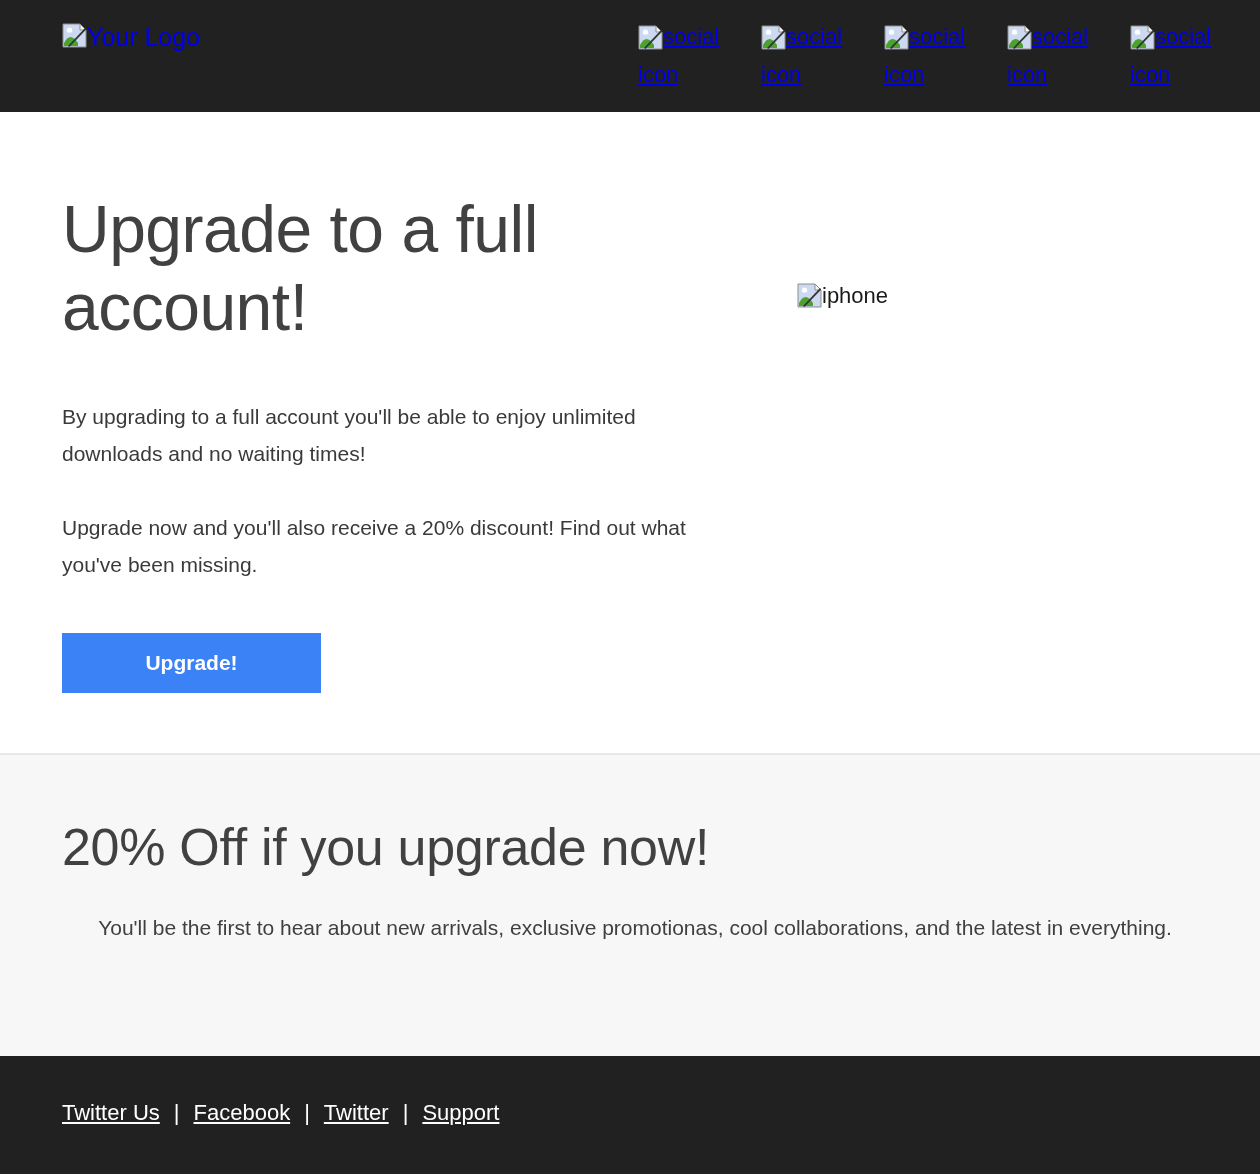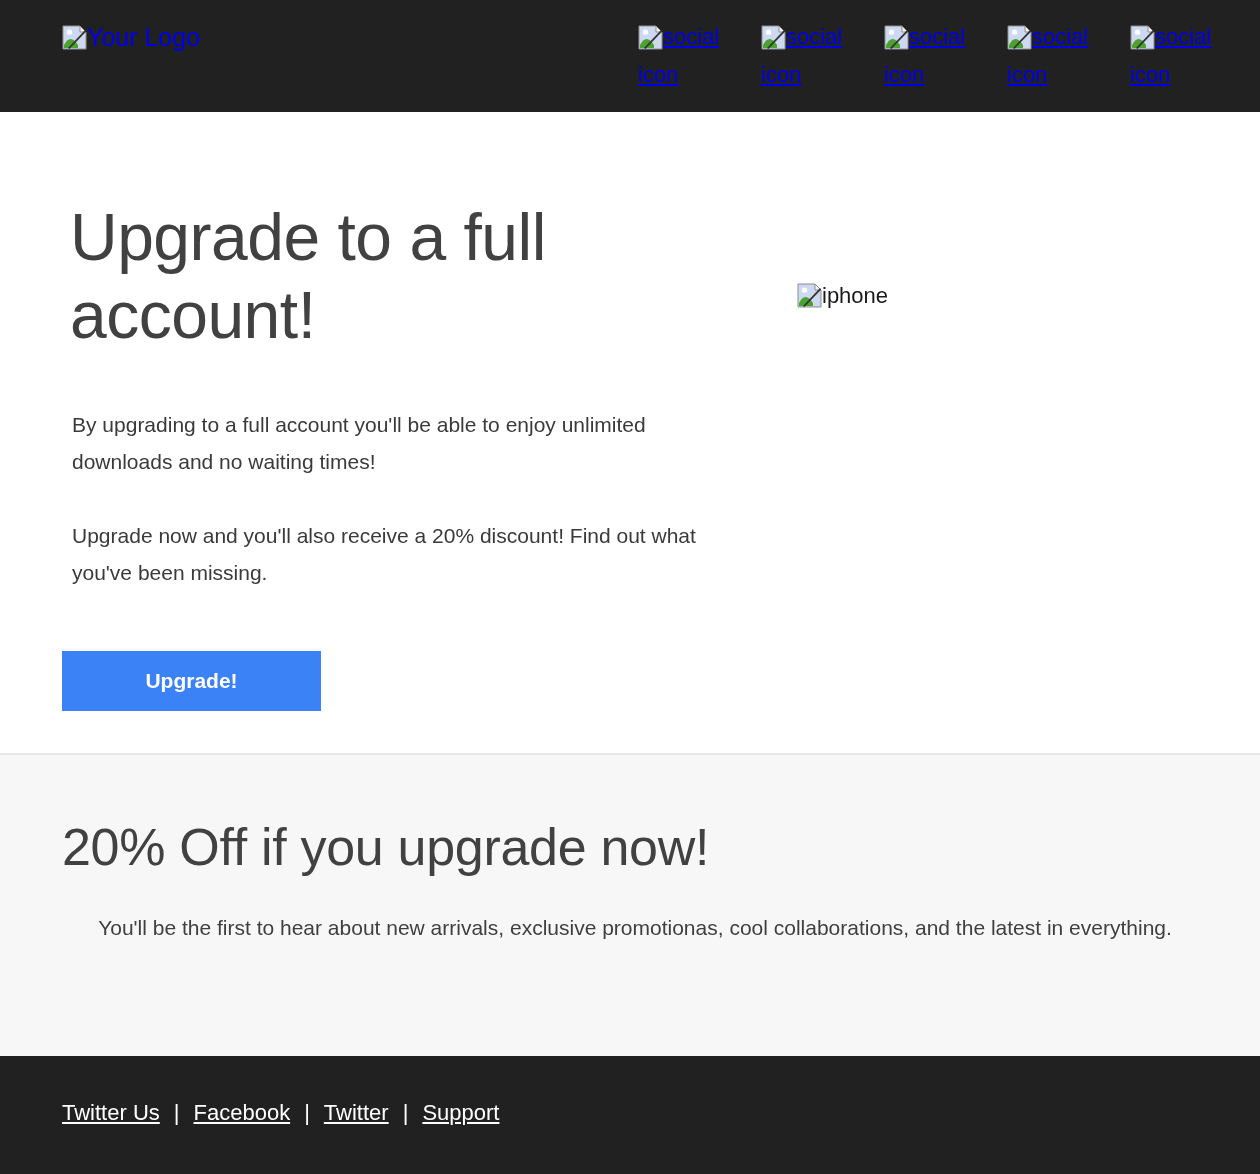--- a/index.html
+++ b/index.html
@@ -26,21 +26,21 @@
   .site-header {
     height: 112px;
     background: #212121;
     display: flex;
     align-items: flex-start;
     padding: 0;
     position: relative;
   }
   .logo-link {
     display: inline-flex;
-    align-items: center;
+    align-items: flex-start;
     margin-left: 62px;
     margin-top: 23px;
     color: #0000ee;
     text-decoration: none;
     font-size: 25px;
     line-height: 28px;
     white-space: nowrap;
   }
   .logo-link .label { text-decoration: none; }
 
@@ -71,29 +71,29 @@
     height: 643px;
     position: relative;
   }
   .hero-text {
     position: absolute;
     left: 62px;
     top: 78px;
     width: 640px;
   }
   h1.hero-title {
-    margin: 8px;
+    margin: 0;
     font-size: 66px;
     line-height: 78px;
     font-weight: 300;
     color: #414141;
     letter-spacing: -0.5px;
   }
   .hero-para {
-    margin: 10px;
+    margin: 0;
     font-size: 21px;
     line-height: 37px;
     color: #3a3a3a;
     width: 630px;
   }
   .hero-para.first { margin-top: 52px; }
   .hero-para.second { margin-top: 37px; }
 
   .cta-button {
     display: inline-block;

